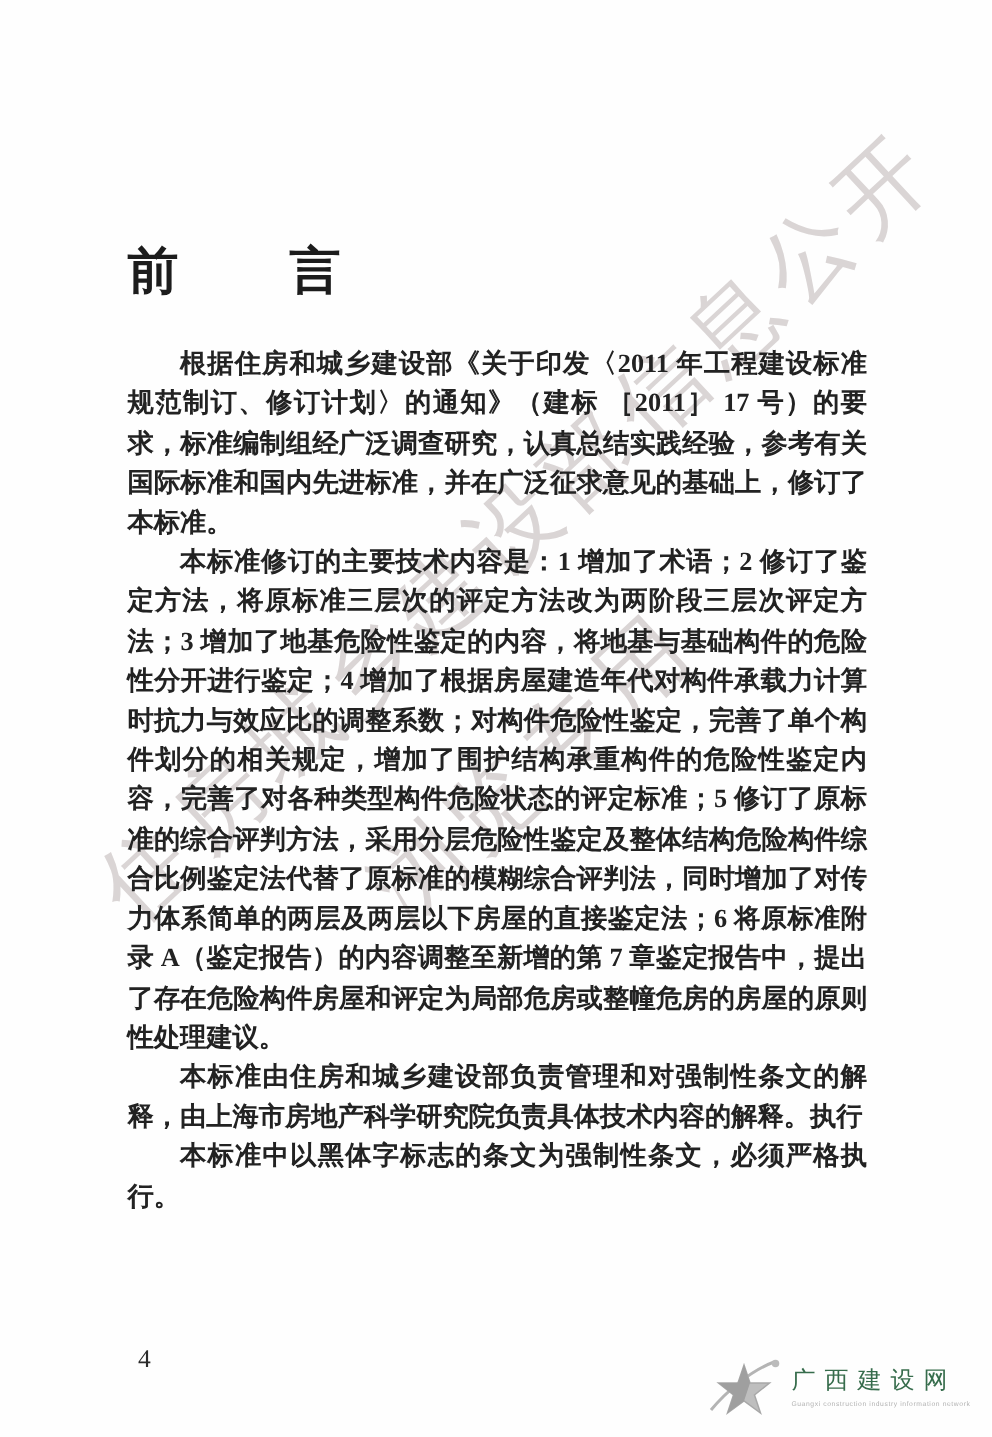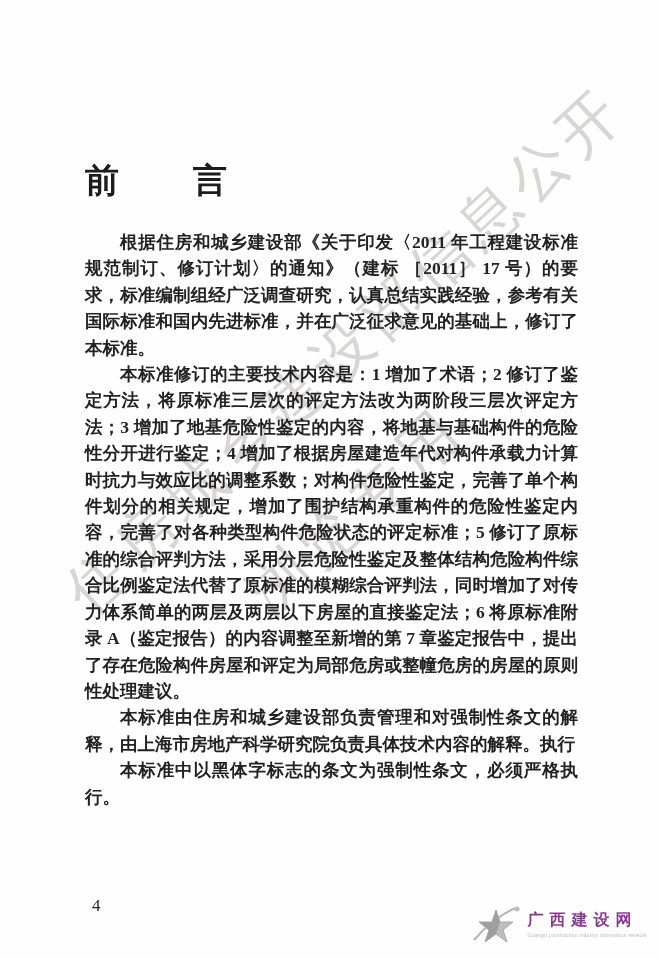--- a/index.html
+++ b/index.html
@@ -71,23 +71,23 @@
     bottom: 10px;
     display: flex;
     align-items: center;
     z-index: 2;
     opacity: 0.85;
   }
   .logo-star { width: 52px; height: 48px; margin-right: 6px; }
   .logo-text-block { display: flex; flex-direction: column; }
   .logo-name {
     font-size: 16px;
-    color: #701a75;
+    color: #14532d;
     letter-spacing: 6px;
-    font-weight: bold;
+    font-weight: normal;
     font-family: "Liberation Serif", "DejaVu Serif", serif;
     white-space: nowrap;
   }
   .logo-tagline {
     font-size: 4.5px;
     color: #a5a5a5;
     letter-spacing: 0.4px;
     margin-top: 2px;
     white-space: nowrap;
     font-family: "Liberation Sans", "DejaVu Sans", sans-serif;

